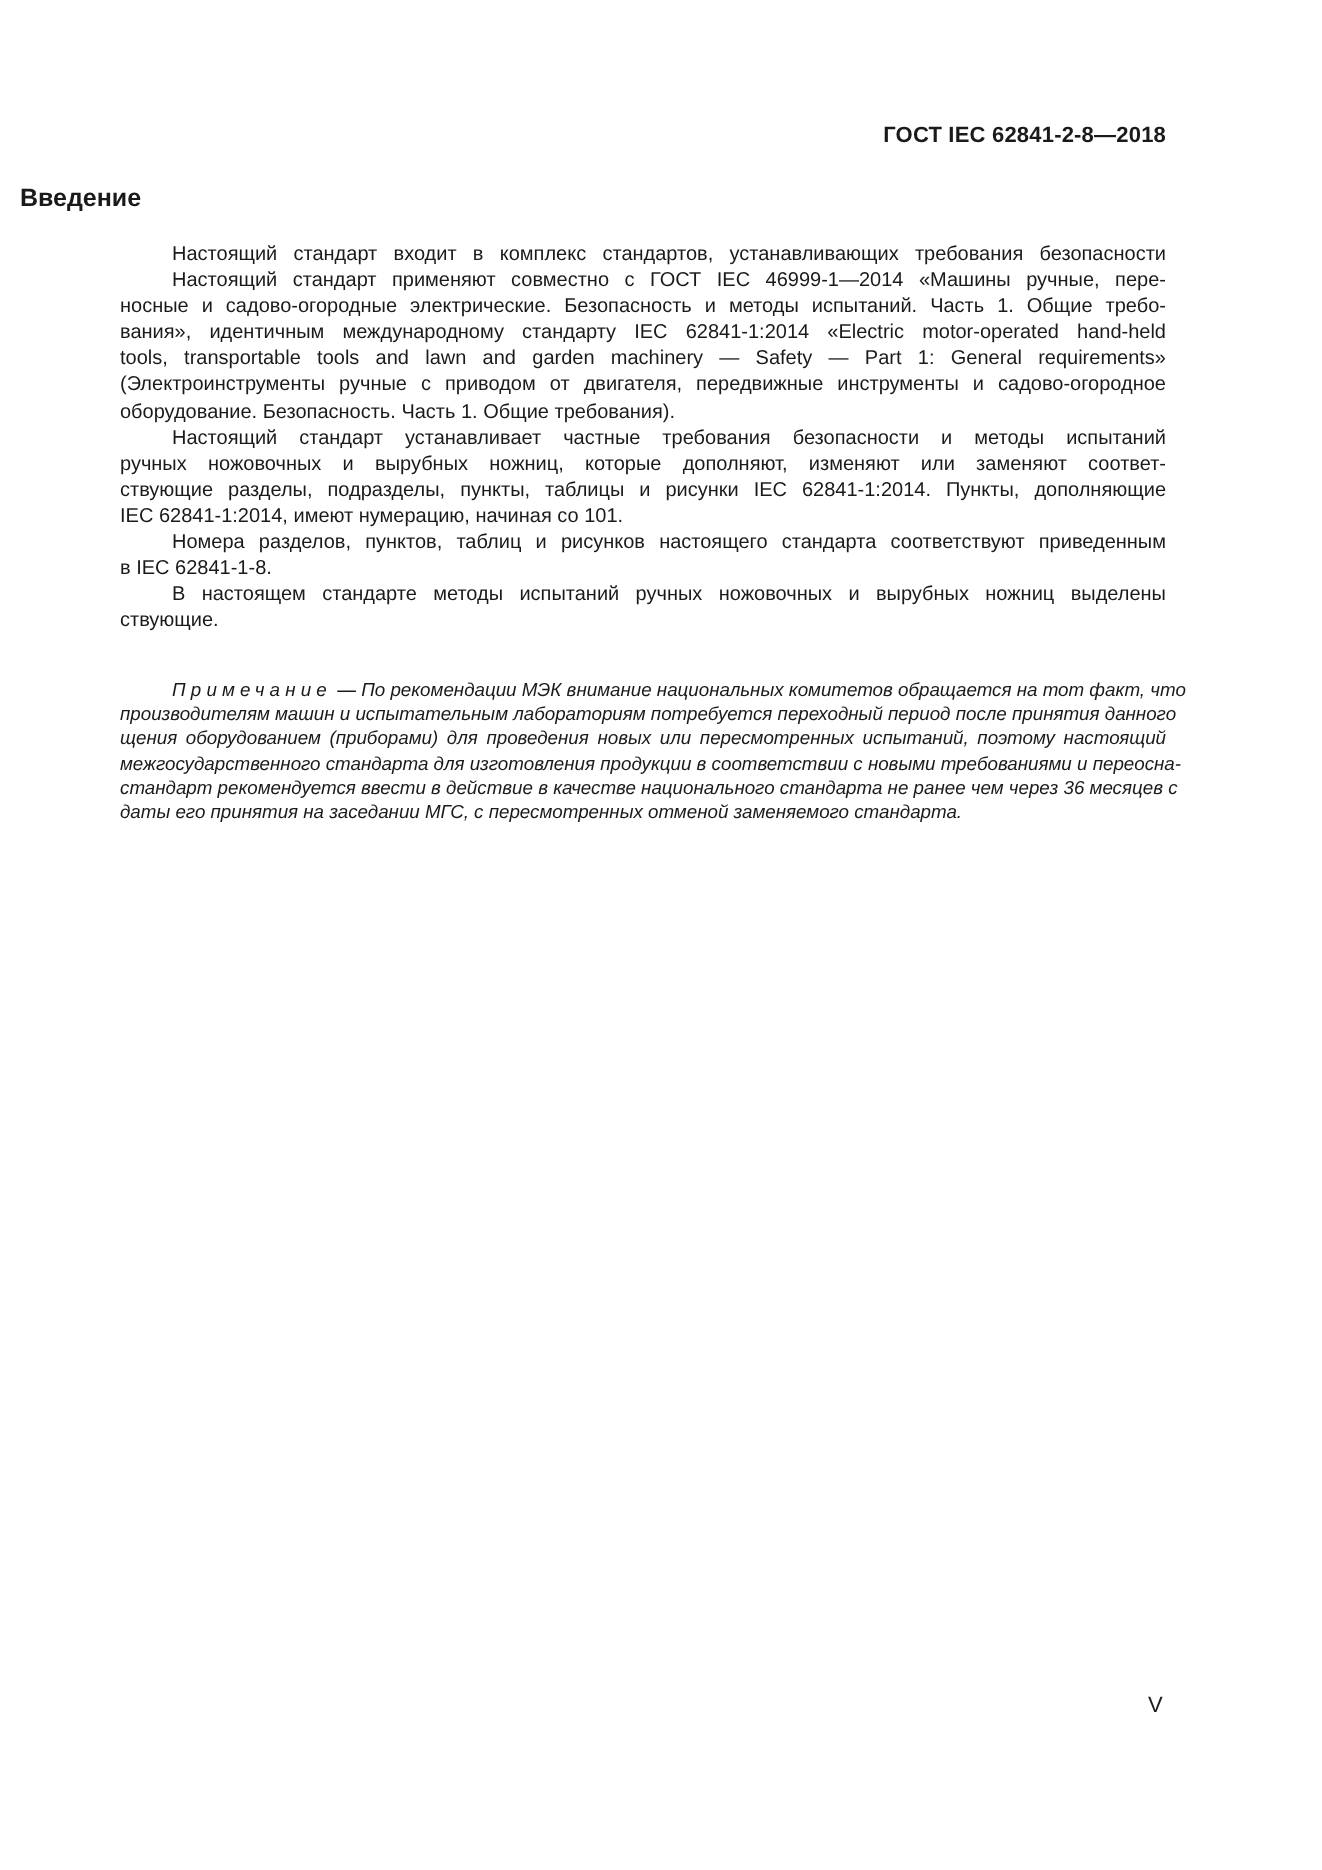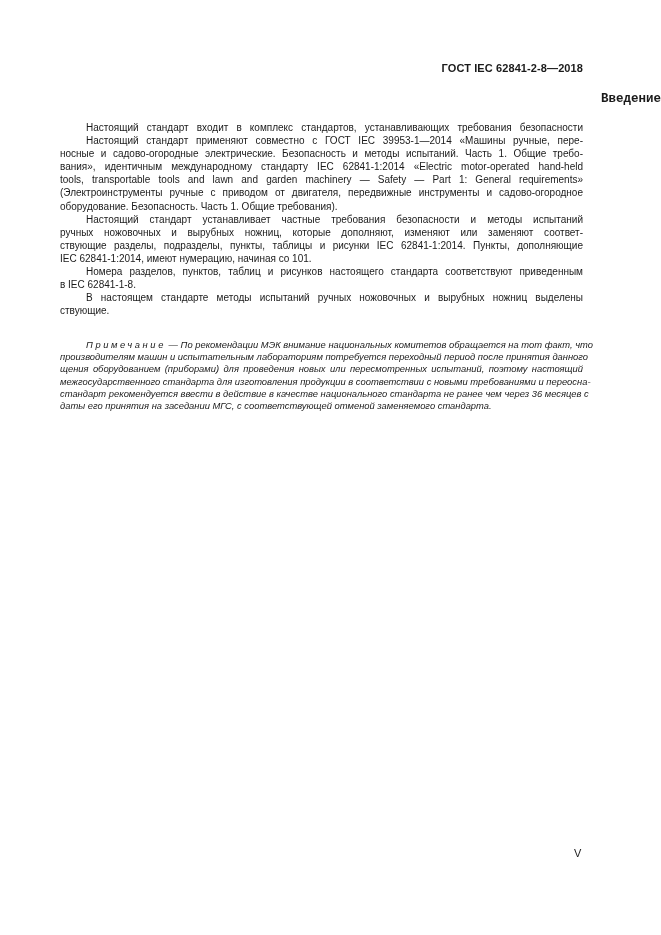--- a/index.html
+++ b/index.html
@@ -1,39 +1,39 @@
 <!DOCTYPE html>
 <html><head>
   <meta charset="utf-8">
   <style>
     html, body { margin: 0; padding: 0; background: #ffffff; }
     body { width: 661px; height: 935px; position: relative; overflow: hidden;
            font-family: "Liberation Sans", sans-serif; color: #1a1a1a; }
     .header { position: absolute; top: 62px; right: 78px; font-weight: bold; font-size: 11px; letter-spacing: 0.1px; padding-left: 38px; }
-    .title { position: absolute; top: 92px; left: 0; width: 661px; text-align: right; font-weight: bold; font-size: 12.5px; padding-left: 10px; box-sizing: border-box; font-family: Liberation Mono, monospace; }
+    .title { position: absolute; top: 92px; left: 0; width: 661px; text-align: left; font-weight: bold; font-size: 12.5px; padding-left: 10px; box-sizing: border-box; }
     .body { position: absolute; top: 121px; left: 60px; width: 523px; font-size: 10px; line-height: 13.1px; text-align: justify; }
     .line { display: block; white-space: nowrap; text-align: justify; text-align-last: justify; }
     .line.last { text-align-last: left; }
     .indent { padding-left: 26px; }
     .note { position: absolute; top: 339px; left: 60px; width: 523px; font-size: 9.4px; line-height: 12.2px; font-style: italic; }
     .spaced { letter-spacing: 2.6px; }
     .pagenum { position: absolute; top: 847px; left: 574px; font-size: 11px; }
   </style>
 </head>
 <body>
 
 <div class="header">ГОСТ IEC 62841-2-8—2018</div>
 <div class="title">Введение</div>
 
 <div class="body">
   <div>
     <span class="line indent">Настоящий стандарт входит в комплекс стандартов, устанавливающих требования безопасности</span>
   </div>
   <div>
-    <span class="line indent">Настоящий стандарт применяют совместно с ГОСТ IEC 39953-1—2014 «Машины ручные, пере-</span>
+    <span class="line indent">Настоящий стандарт применяют совместно с ГОСТ IEC 46999-1—2014 «Машины ручные, пере-</span>
     <span class="line">носные и садово-огородные электрические. Безопасность и методы испытаний. Часть 1. Общие требо-</span>
     <span class="line">вания», идентичным международному стандарту IEC 62841-1:2014 «Electric motor-operated hand-held</span>
     <span class="line">tools, transportable tools and lawn and garden machinery — Safety — Part 1: General requirements»</span>
     <span class="line">(Электроинструменты ручные с приводом от двигателя, передвижные инструменты и садово-огородное</span>
     <span class="line last">оборудование. Безопасность. Часть 1. Общие требования).</span>
   </div>
   <div>
     <span class="line indent">Настоящий стандарт устанавливает частные требования безопасности и методы испытаний</span>
     <span class="line">ручных ножовочных и вырубных ножниц, которые дополняют, изменяют или заменяют соответ-</span>
     <span class="line">ствующие разделы, подразделы, пункты, таблицы и рисунки IEC 62841-1:2014. Пункты, дополняющие</span>
@@ -48,16 +48,16 @@
     <span class="line last">ствующие.</span>
   </div>
 </div>
 
 <div class="note">
   <span class="line indent"><span class="spaced">Примечание</span><span> — </span><span>По рекомендации МЭК внимание национальных комитетов обращается на тот факт, что</span></span>
   <span class="line">производителям машин и испытательным лабораториям потребуется переходный период после принятия данного</span>
   <span class="line">щения оборудованием (приборами) для проведения новых или пересмотренных испытаний, поэтому настоящий</span>
   <span class="line">межгосударственного стандарта для изготовления продукции в соответствии с новыми требованиями и переосна-</span>
   <span class="line">стандарт рекомендуется ввести в действие в качестве национального стандарта не ранее чем через 36 месяцев с</span>
-  <span class="line last">даты его принятия на заседании МГС, с соответствующей отменой заменяемого стандарта.</span>
+  <span class="line last">даты его принятия на заседании МГС, с пересмотренных отменой заменяемого стандарта.</span>
 </div>
 
 <div class="pagenum">V</div>
 
 </body></html>

